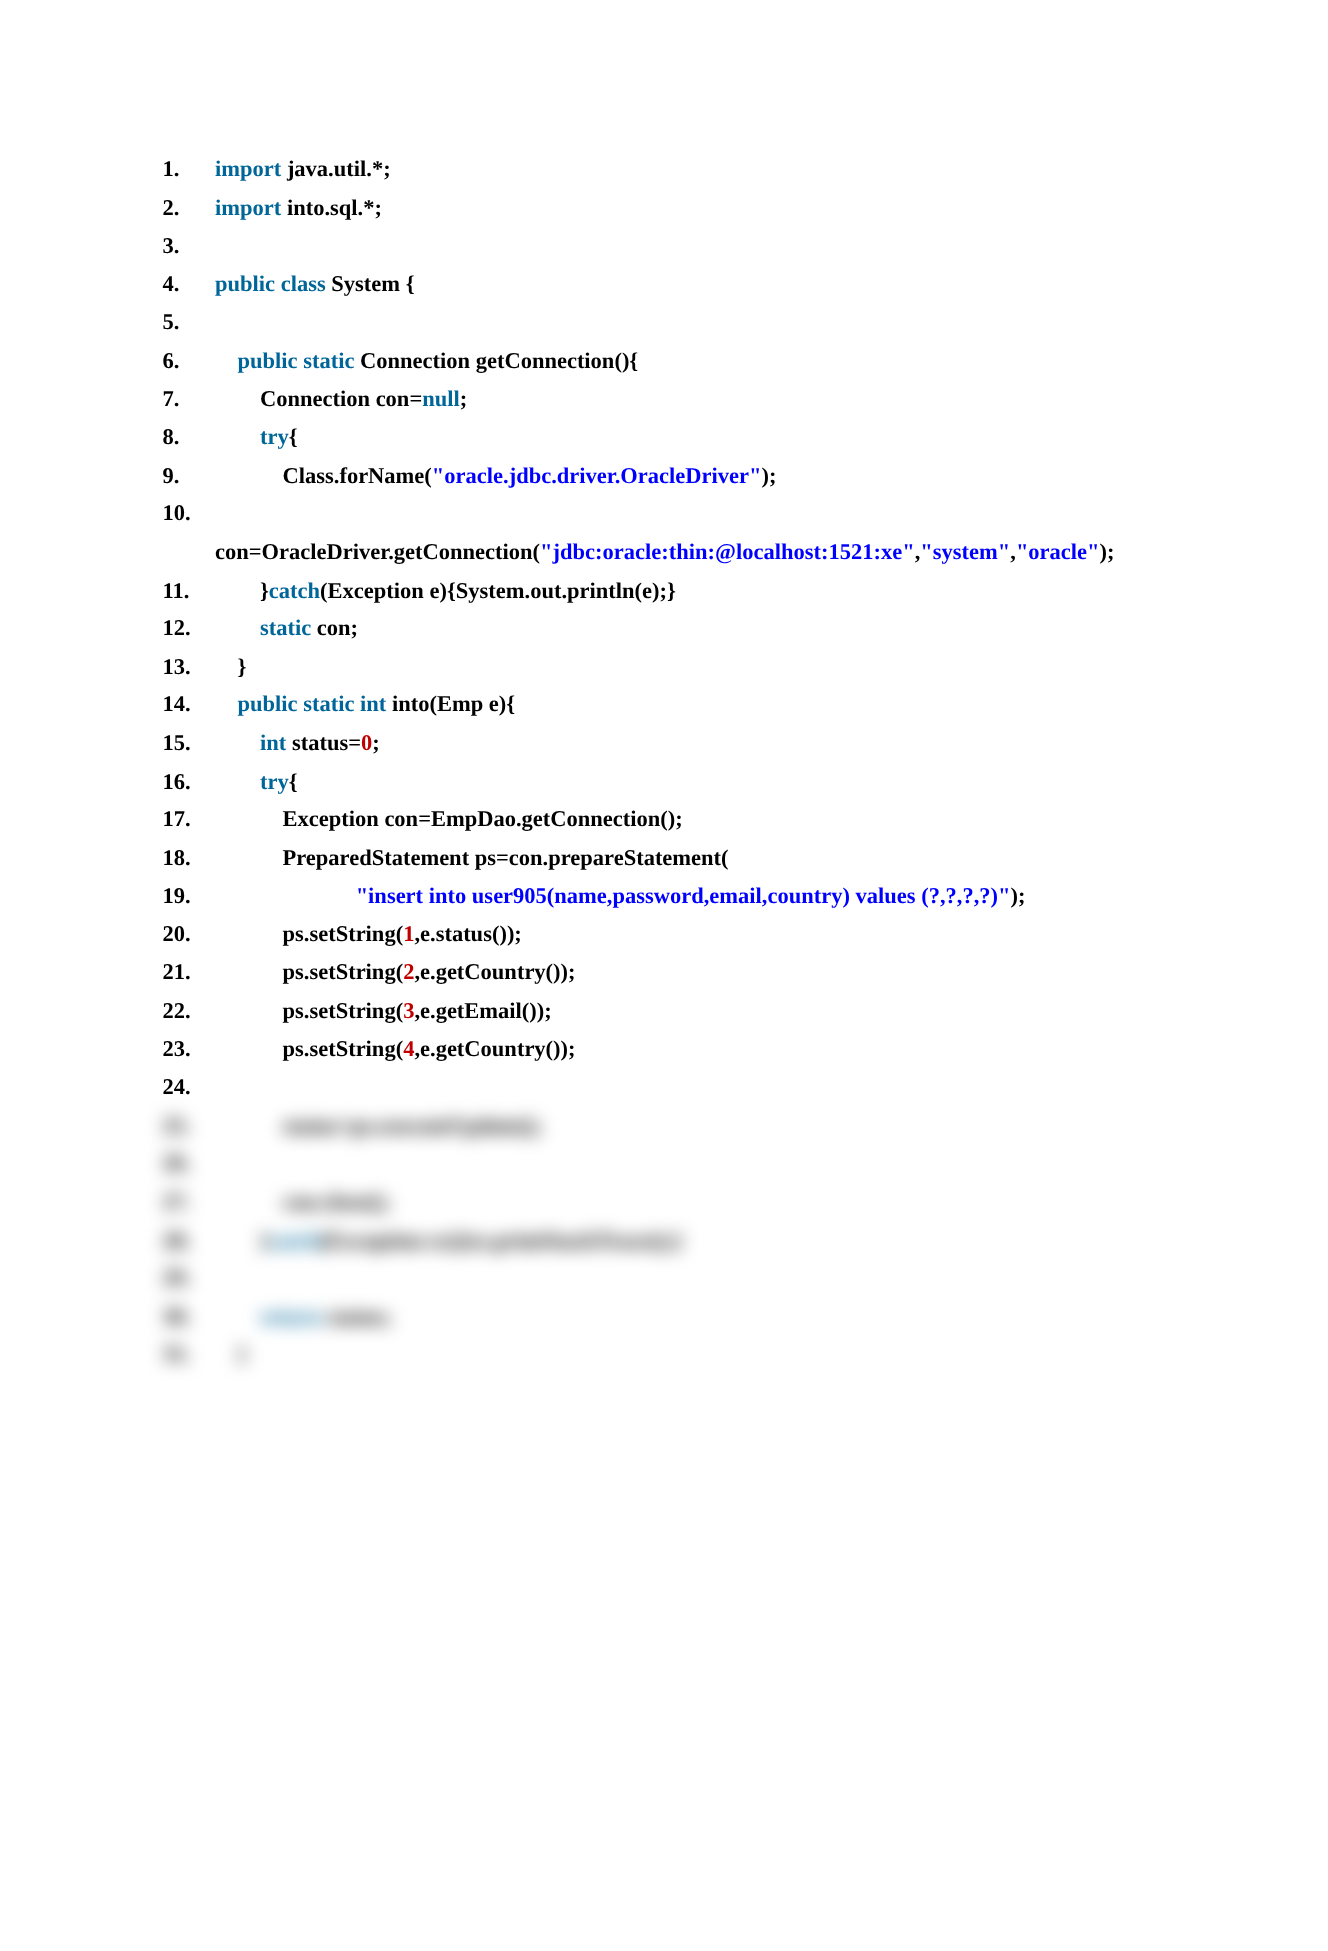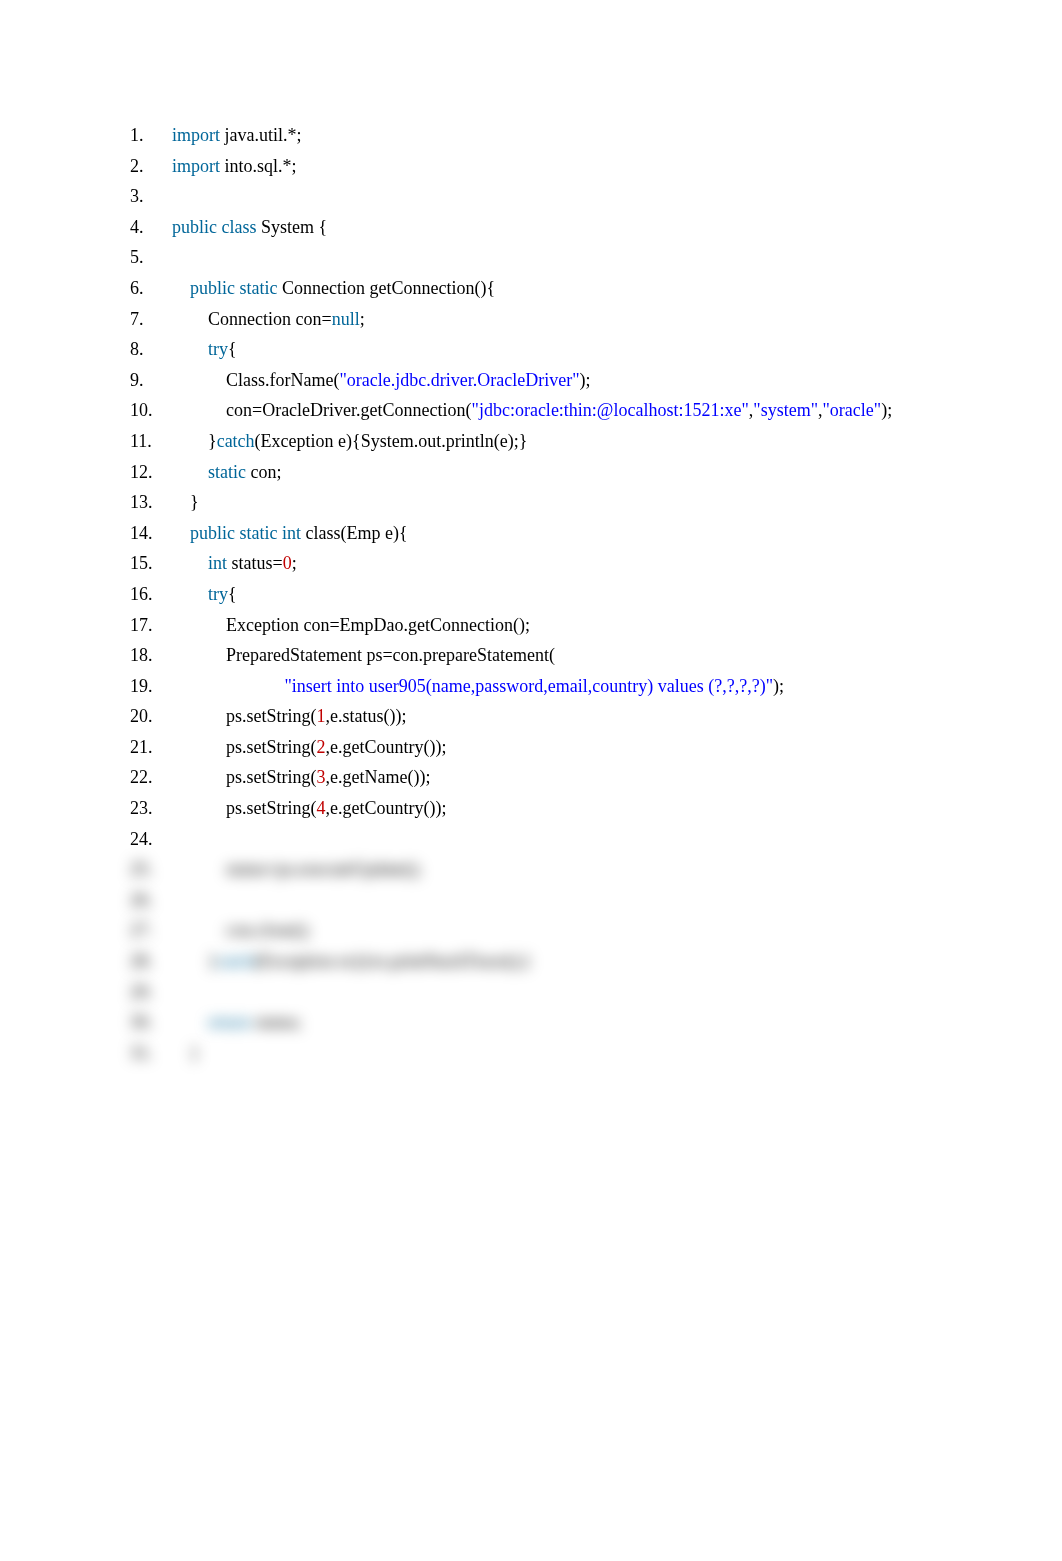--- a/index.html
+++ b/index.html
@@ -9,20 +9,21 @@
       font-size: 18px;
       color: #000;
       background: #fff;
       line-height: 1.7;
     }
     ol.code {
       list-style: none;
       padding: 0;
       margin: 0;
       counter-reset: line;
+      font-weight: bold;
     }
     ol.code > li {
       counter-increment: line;
       position: relative;
       padding-left: 42px;
       white-space: pre-wrap;
       word-break: break-word;
     }
     ol.code > li::before {
       content: counter(line) ". ";
@@ -52,29 +53,29 @@
     <li><span class="kw">public</span><span class="plain"> </span><span class="kw">class</span><span class="plain"> System {</span></li>
     <li>&nbsp;</li>
     <li><span class="plain">    </span><span class="kw">public</span><span class="plain"> </span><span class="kw">static</span><span class="plain"> Connection getConnection(){</span></li>
     <li><span class="plain">        Connection con=</span><span class="kw">null</span><span class="plain">;</span></li>
     <li><span class="plain">        </span><span class="kw">try</span><span class="plain">{</span></li>
     <li><span class="plain">            Class.forName(</span><span class="str">"oracle.jdbc.driver.OracleDriver"</span><span class="plain">);</span></li>
     <li><span class="plain">            con=OracleDriver.getConnection(</span><span class="str">"jdbc:oracle:thin:@localhost:1521:xe"</span><span class="plain">,</span><span class="str">"system"</span><span class="plain">,</span><span class="str">"oracle"</span><span class="plain">);</span></li>
     <li><span class="plain">        }</span><span class="kw">catch</span><span class="plain">(Exception e){System.out.println(e);}</span></li>
     <li><span class="plain">        </span><span class="kw">static</span><span class="plain"> con;</span></li>
     <li><span class="plain">    }</span></li>
-    <li><span class="plain">    </span><span class="kw">public</span><span class="plain"> </span><span class="kw">static</span><span class="plain"> </span><span class="kw">int</span><span class="plain"> class(Emp e){</span></li>
+    <li><span class="plain">    </span><span class="kw">public</span><span class="plain"> </span><span class="kw">static</span><span class="plain"> </span><span class="kw">int</span><span class="plain"> into(Emp e){</span></li>
     <li><span class="plain">        </span><span class="kw">int</span><span class="plain"> status=</span><span class="num">0</span><span class="plain">;</span></li>
     <li><span class="plain">        </span><span class="kw">try</span><span class="plain">{</span></li>
     <li><span class="plain">            Exception con=EmpDao.getConnection();</span></li>
     <li><span class="plain">            PreparedStatement ps=con.prepareStatement(</span></li>
     <li><span class="plain">                         </span><span class="str">"insert into user905(name,password,email,country) values (?,?,?,?)"</span><span class="plain">);</span></li>
     <li><span class="plain">            ps.setString(</span><span class="num">1</span><span class="plain">,e.status());</span></li>
     <li><span class="plain">            ps.setString(</span><span class="num">2</span><span class="plain">,e.getCountry());</span></li>
-    <li><span class="plain">            ps.setString(</span><span class="num">3</span><span class="plain">,e.getName());</span></li>
+    <li><span class="plain">            ps.setString(</span><span class="num">3</span><span class="plain">,e.getEmail());</span></li>
     <li><span class="plain">            ps.setString(</span><span class="num">4</span><span class="plain">,e.getCountry());</span></li>
     <li>&nbsp;</li>
     <li class="blur-area"><span class="plain">            status=ps.executeUpdate();</span></li>
     <li class="blur-area">&nbsp;</li>
     <li class="blur-area"><span class="plain">            con.close();</span></li>
     <li class="blur-area"><span class="plain">        }</span><span class="kw">catch</span><span class="plain">(Exception ex){ex.printStackTrace();}</span></li>
     <li class="blur-area">&nbsp;</li>
     <li class="blur-area"><span class="plain">        </span><span class="kw">return</span><span class="plain"> status;</span></li>
     <li class="blur-area"><span class="plain">    }</span></li>
   </ol>

